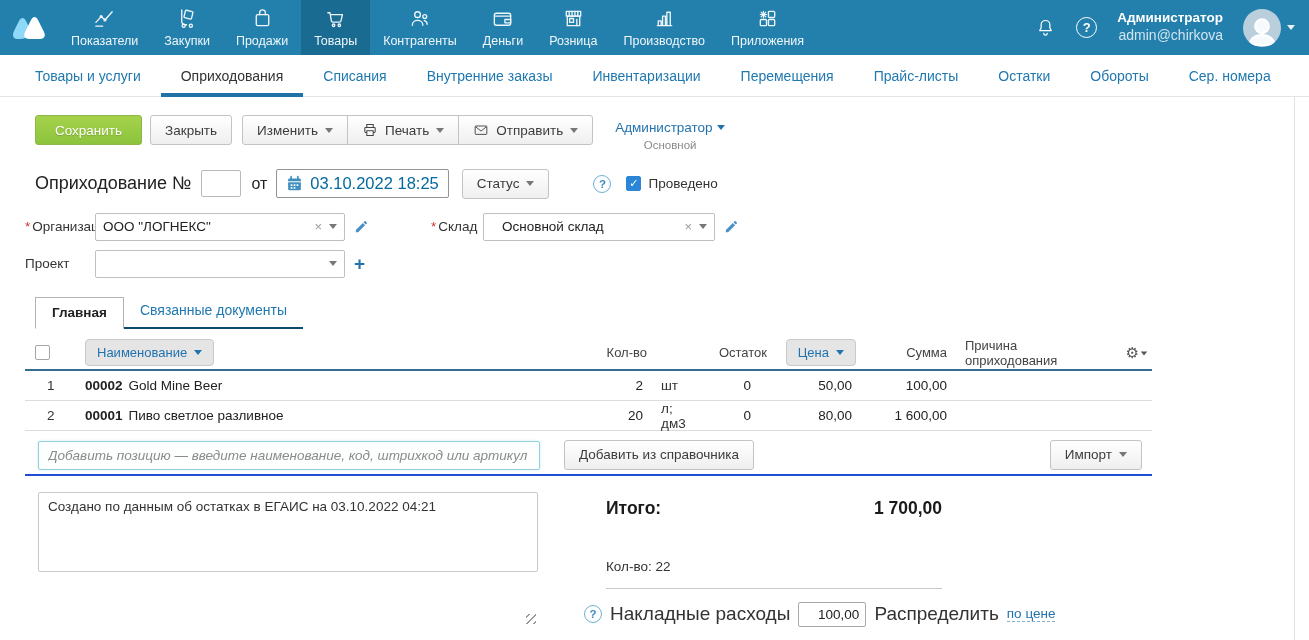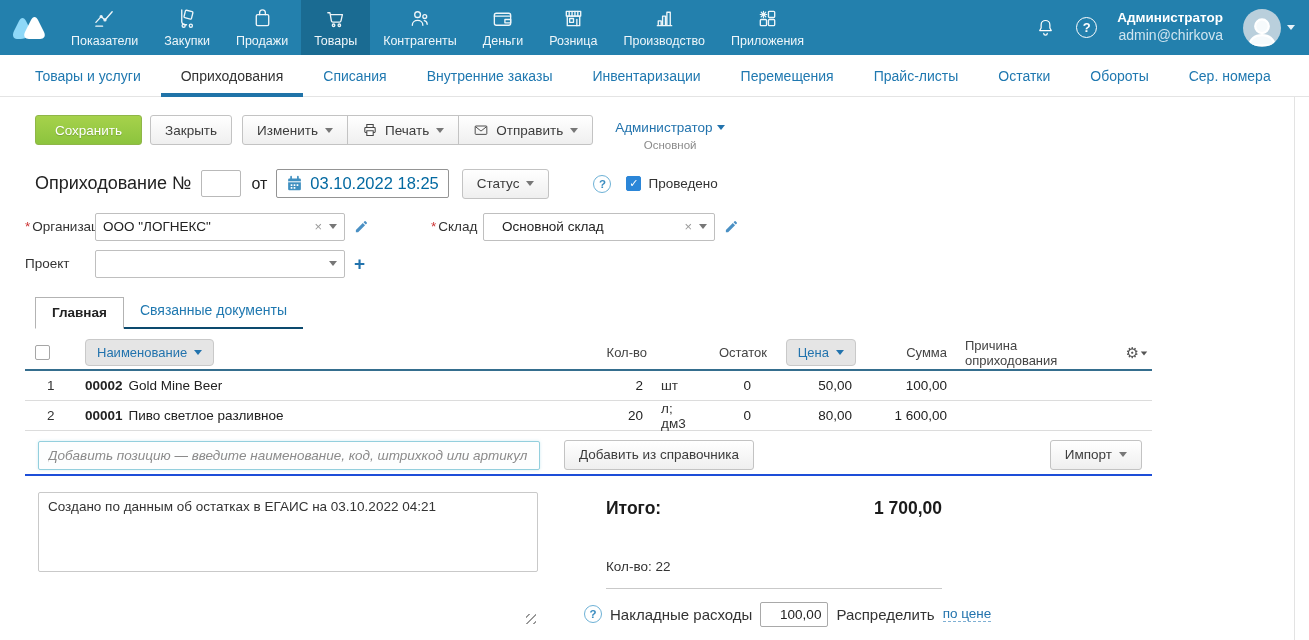--- a/index.html
+++ b/index.html
@@ -119,21 +119,21 @@
              font-family:"Liberation Sans", sans-serif; resize:none; }
   .grip { position:absolute; right:2px; bottom:3px; width:10px; height:10px;
           background:repeating-linear-gradient(135deg, transparent 0 2px, #999 2px 3px, transparent 3px 5px); cursor:nwse-resize; }
   .totals { width:358px; margin-left:46px; }
   .totals-inner { padding-left:22px; }
   .total-row { display:flex; justify-content:space-between; align-items:baseline; margin-top:6px; }
   .total-label, .total-value { font-size:17.5px; font-weight:bold; color:#1a1a1a; }
   .qty-total { margin-top:40px; font-size:13.5px; color:#333; }
   .totals-sep { border:none; border-top:1px solid #c9c9c9; margin-top:14px; }
   .overhead-row { display:flex; align-items:center; margin-top:13px; gap:8px; }
-  .overhead-label { font-size:15px; color:#333; white-space:nowrap; }
+  .overhead-label { font-size:19px; color:#333; white-space:nowrap; }
   .overhead-input { width:68px; height:25px; border:1px solid #a9a9a9; border-radius:2px; text-align:right; padding:0 6px; font-size:13.5px; color:#222; }
   .link-dashed { font-size:13.5px; color:#2273ad; border-bottom:1px dashed #7fb0d4; cursor:pointer; white-space:nowrap; }
 
   .scroll-line { position:absolute; top:97px; bottom:0; right:14px; width:1px; background:#e3e3e3; }
 </style>
 </head>
 <body>
 
 <div class="topbar">
   <div class="logo">

